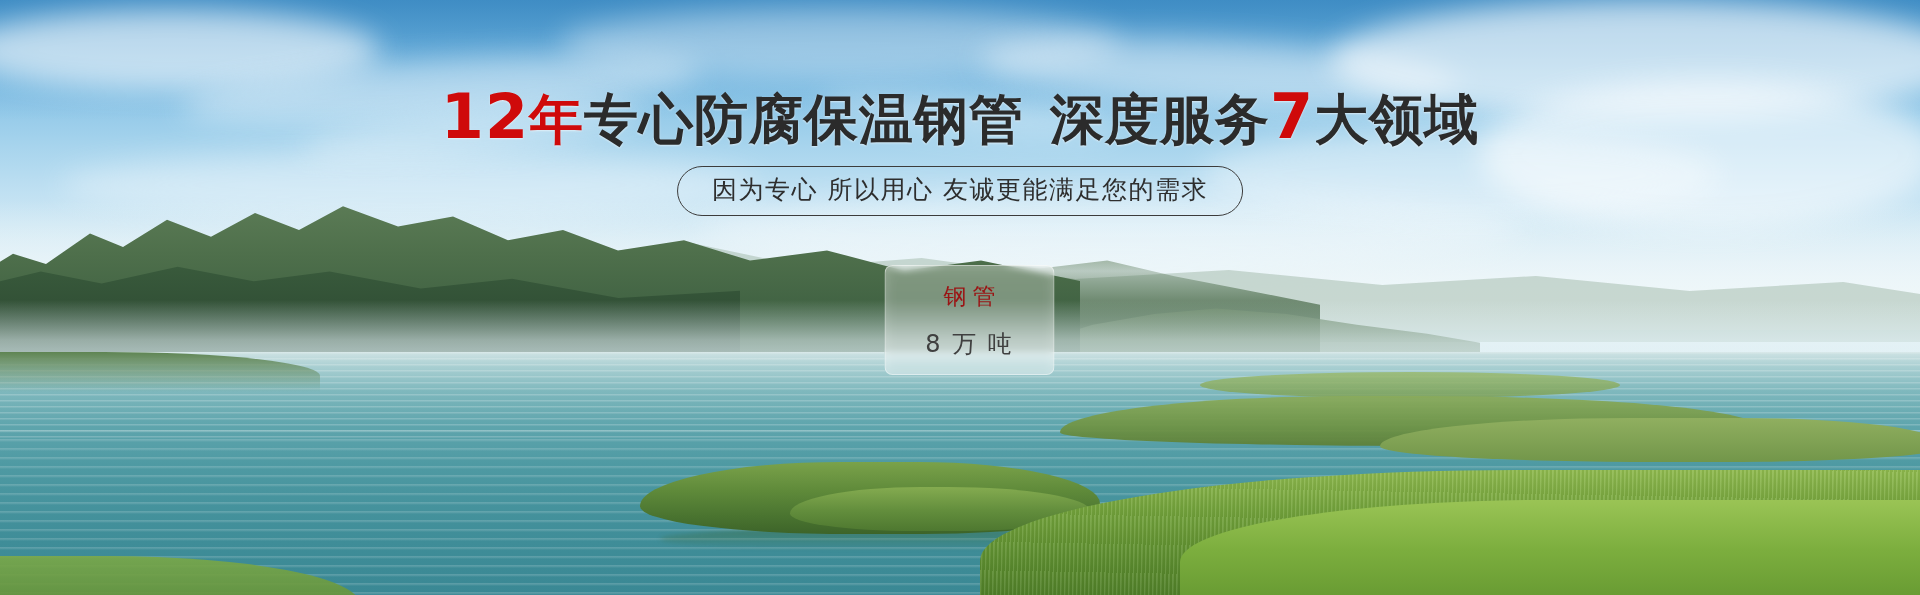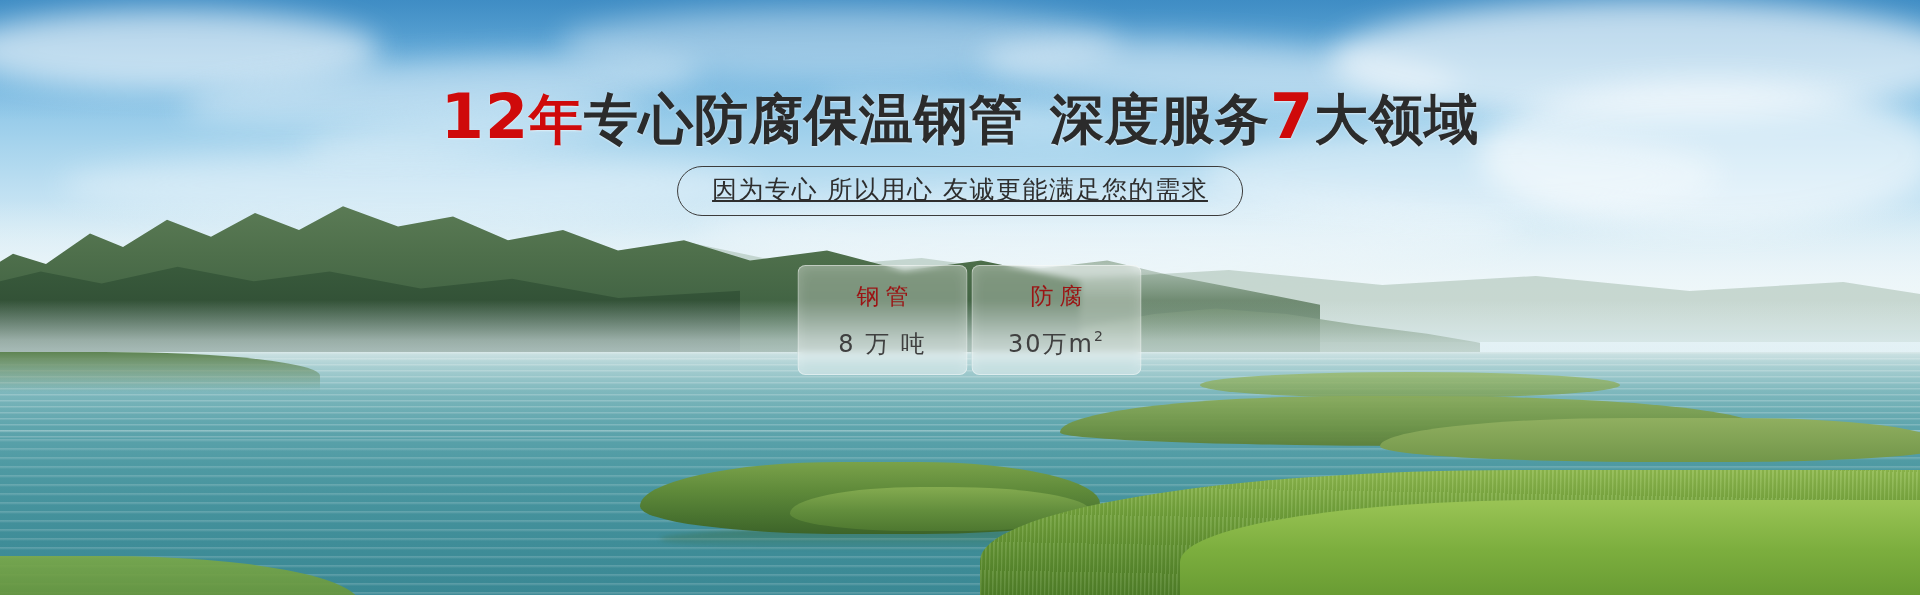--- a/index.html
+++ b/index.html
@@ -180,21 +180,21 @@
   .subtitle-pill {
     position:absolute; left:50%; top:166px; transform:translateX(-50%);
     border:1.6px solid #3c3c3c;
     border-radius:28px;
     padding:7px 34px 9px;
     white-space:nowrap;
   }
   .subtitle-text {
     font-family:"DejaVu Sans", sans-serif;
     font-size:25px; font-weight:500; color:#2e2e2e;
-    letter-spacing:1.5px; line-height:32px;text-decoration:underline;
+    letter-spacing:1.5px; line-height:32px;
   }
 
   
   .cards {
     position:absolute; left:50%; top:265px; transform:translateX(-50%);
     display:flex; gap:4px;padding-left:19px;
   }
   .card {
     width:170px; height:110px;
     border-radius:8px;
@@ -274,25 +274,18 @@
 
     <div class="cards">
 
       <div class="card">
         <div class="card-title">钢管</div>
         <div class="card-value">
             <span>8 万 吨</span>
           </div>
       </div>
 
-      <div class="card">
-        <div class="card-title">防腐</div>
-        <div class="card-value">
-            <span>30万m</span>
-            <sup>2</sup>
-          </div>
-      </div>
 
 
     </div>
 
   </div>
 </div>
 
 </body></html>

